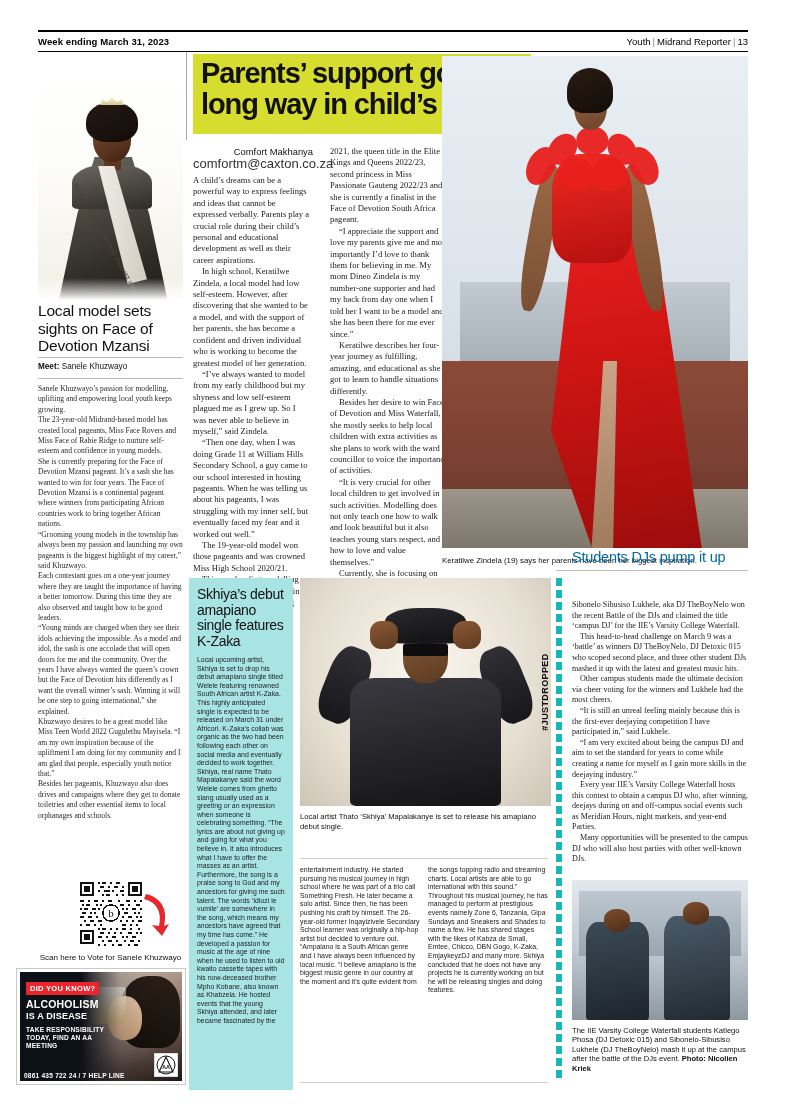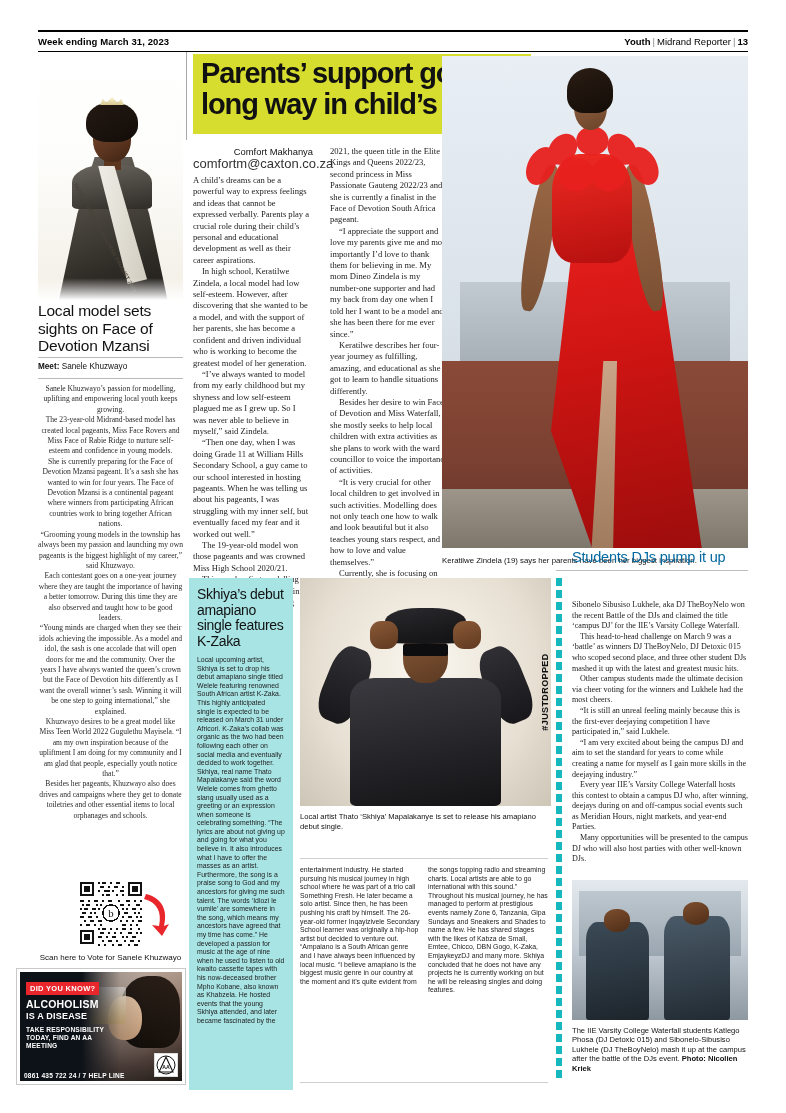--- a/index.html
+++ b/index.html
@@ -21,21 +21,21 @@
     display:flex; align-items:center; justify-content:space-between;
   }
   .masthead .left {
     font-family:"Liberation Sans", sans-serif;
     font-weight:bold; font-size:9.5px; letter-spacing:.1px; color:#000;
   }
   .masthead .right {
     font-family:"Liberation Sans", sans-serif;
     font-size:9.5px; color:#000;
   }
-  .masthead .right b { font-weight:bold; }
+  .masthead .right b { font-weight:normal; }
   .masthead .right .sep { color:#888; margin:0 2px; }
   .v-yellow {
     position:absolute; left:40px; top:62px; width:140px; height:120px;
     overflow:hidden; pointer-events:none;
   }
   .v-yellow svg { display:block; }
 
   .rail-photo {
     position:absolute; left:38px; top:62px; width:145px; height:238px;
     overflow:hidden;
@@ -101,21 +101,21 @@
     position:absolute; left:38px; top:362px; width:145px;
     font-family:"Liberation Sans", sans-serif; font-size:8.2px; color:#111;
   }
   .rail-meet b { font-weight:bold; }
   .rail-rule2 {
     position:absolute; left:38px; top:378px; width:145px; height:1px; background:#b9b9b9;
   }
   .rail-body {
     position:absolute; left:38px; top:384px; width:145px;
     font-family:"Liberation Serif", serif;
-    font-size:7.6px; line-height:10.4px; color:#2a2a2a; text-align:center;
+    font-size:7.6px; line-height:10.4px; color:#2a2a2a; text-align:left;
   }
   .rail-body p { margin:0 0 0 0; }
 
   
   .qr-wrap { position:absolute; left:38px; top:880px; width:145px; text-align:center; }
   .qr-box { position:relative; display:inline-block; width:66px; height:66px; }
   .qr-box .qr { width:66px; height:66px; display:block; }
   .qr-arrow { position:absolute; left:64px; top:12px; width:28px; height:46px; }
   .qr-cap {
     font-family:"Liberation Sans", sans-serif;

